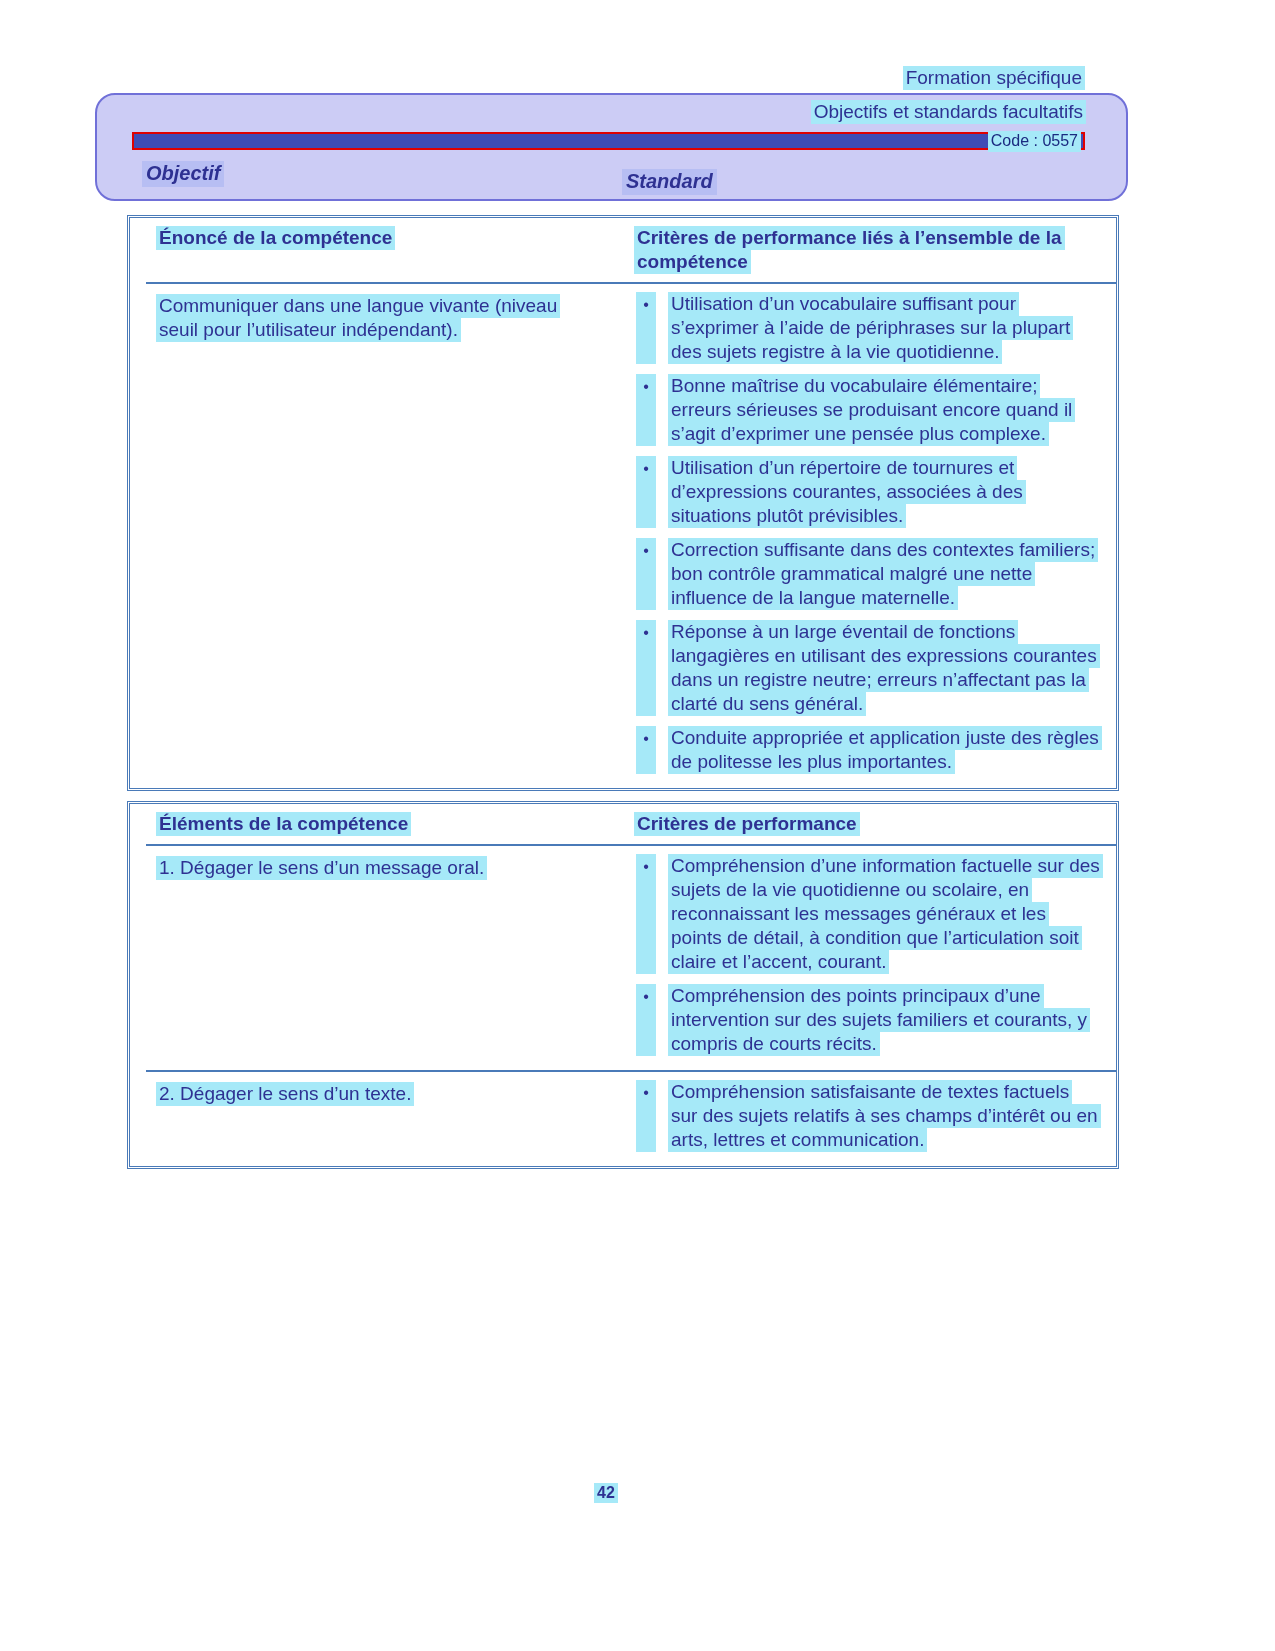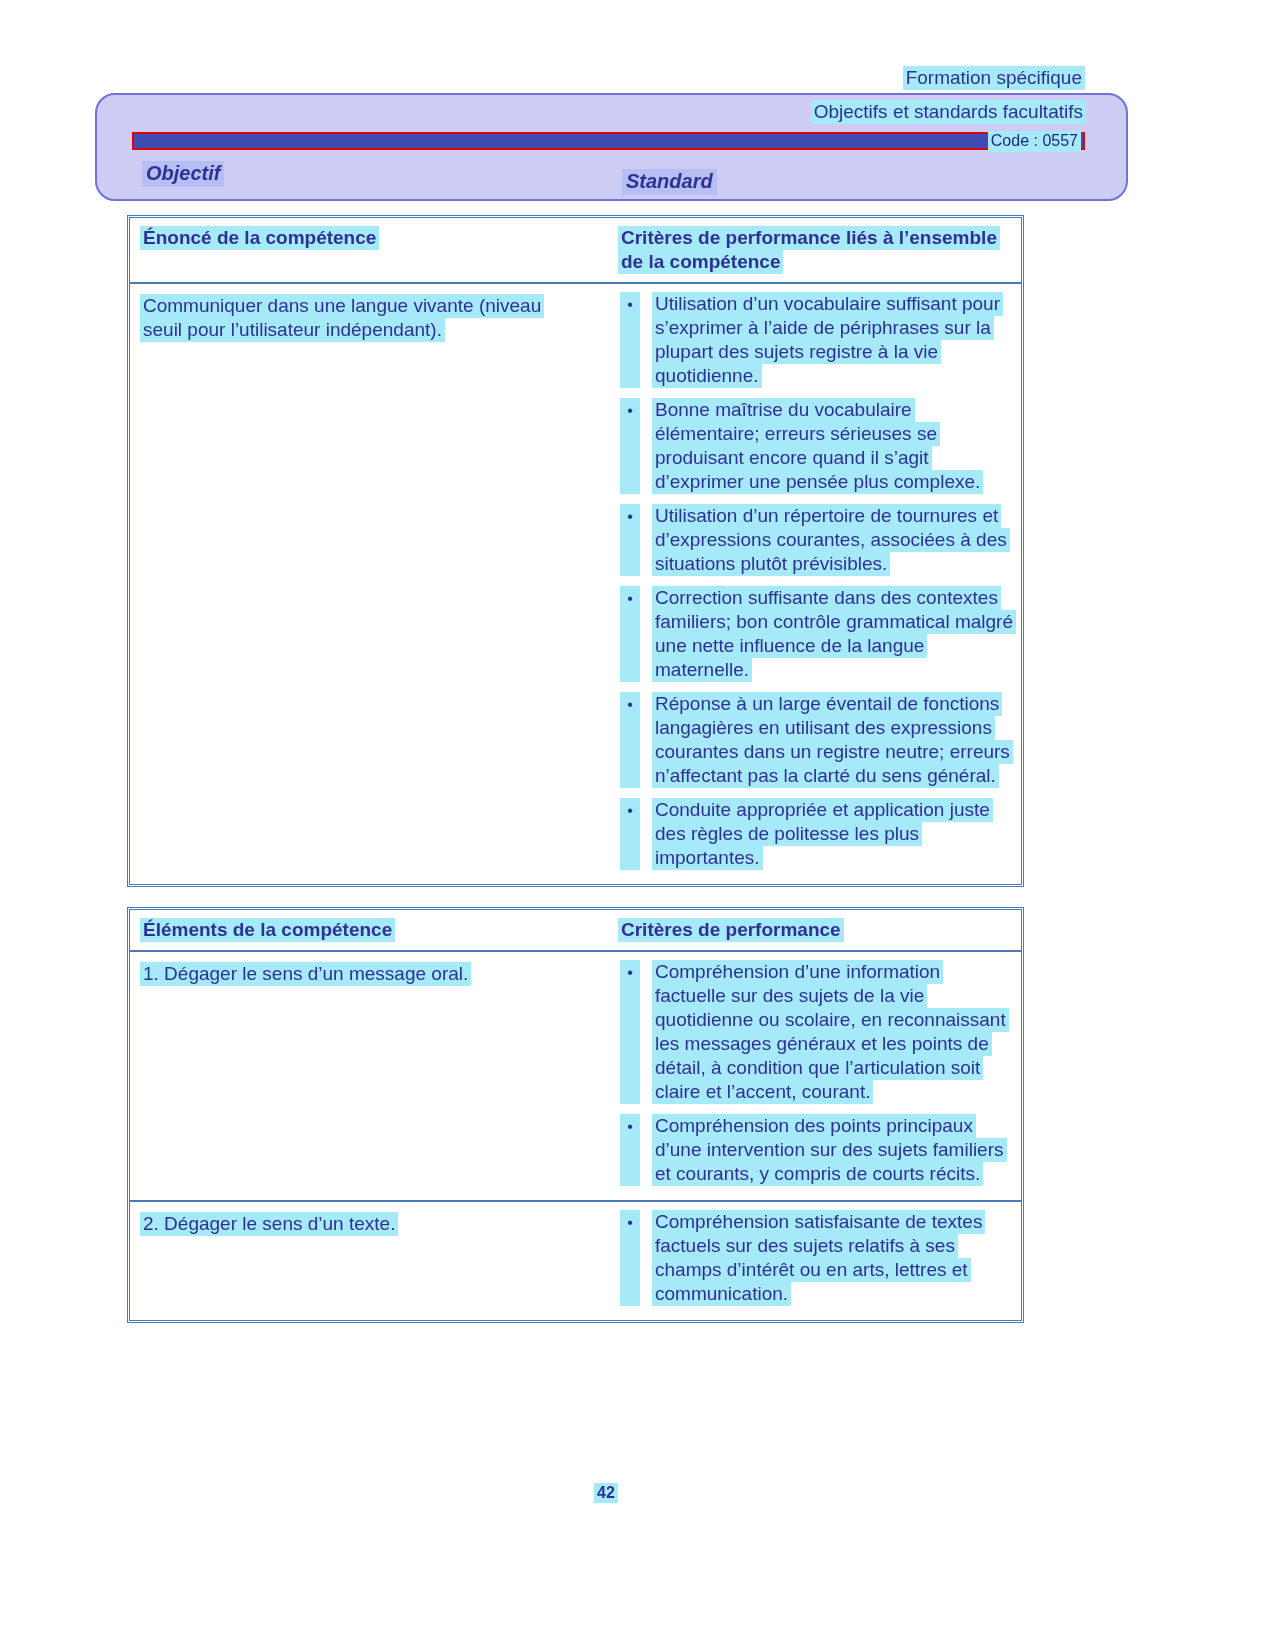--- a/index.html
+++ b/index.html
@@ -69,25 +69,26 @@
     font-size:20px;
     font-weight:bold;
     font-style:italic;
   }
   .label-objectif { position:absolute; left:45px; top:2px; }
   .label-standard { position:absolute; left:525px; top:10px; }
 
   .tbl {
     box-sizing:border-box;
     margin:14px 0 0 127px;
-    width:897px;
+    width:992px;
     border:3px double var(--table_border_blue, #4a7ab8);
     background:#ffffff;
-  }
-  .tbl + .tbl { margin-top:20px; }
+    padding-left:16px;
+  }
+  .tbl + .tbl { margin-top:10px; }
   .tbl-header {
     display:grid;
     grid-template-columns:478px 1fr;
     border-bottom:2px solid var(--table_border_blue, #4a7ab8);
     font-weight:bold;
     font-size:19px;
     line-height:24px;
     padding:6px 0 6px 0;
   }
   .tbl-header .cell { padding:2px 10px; }

